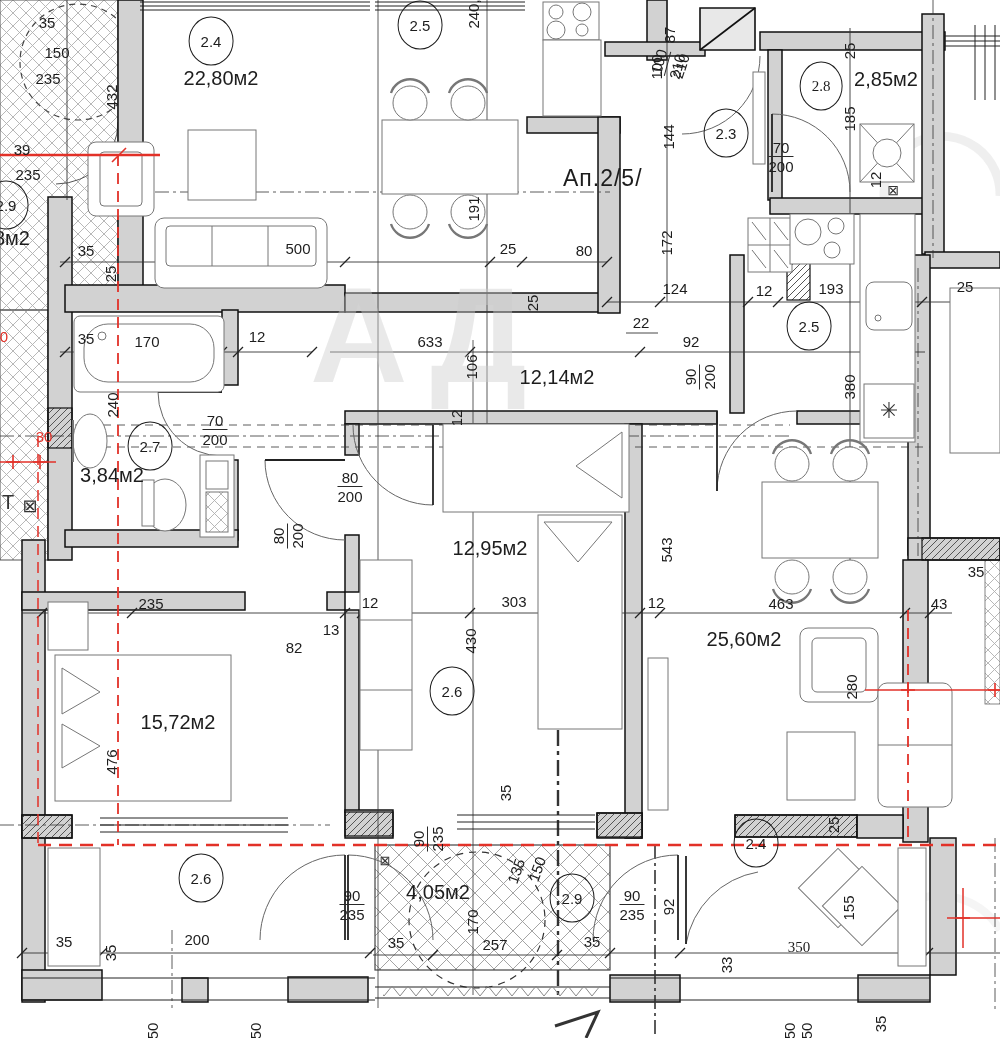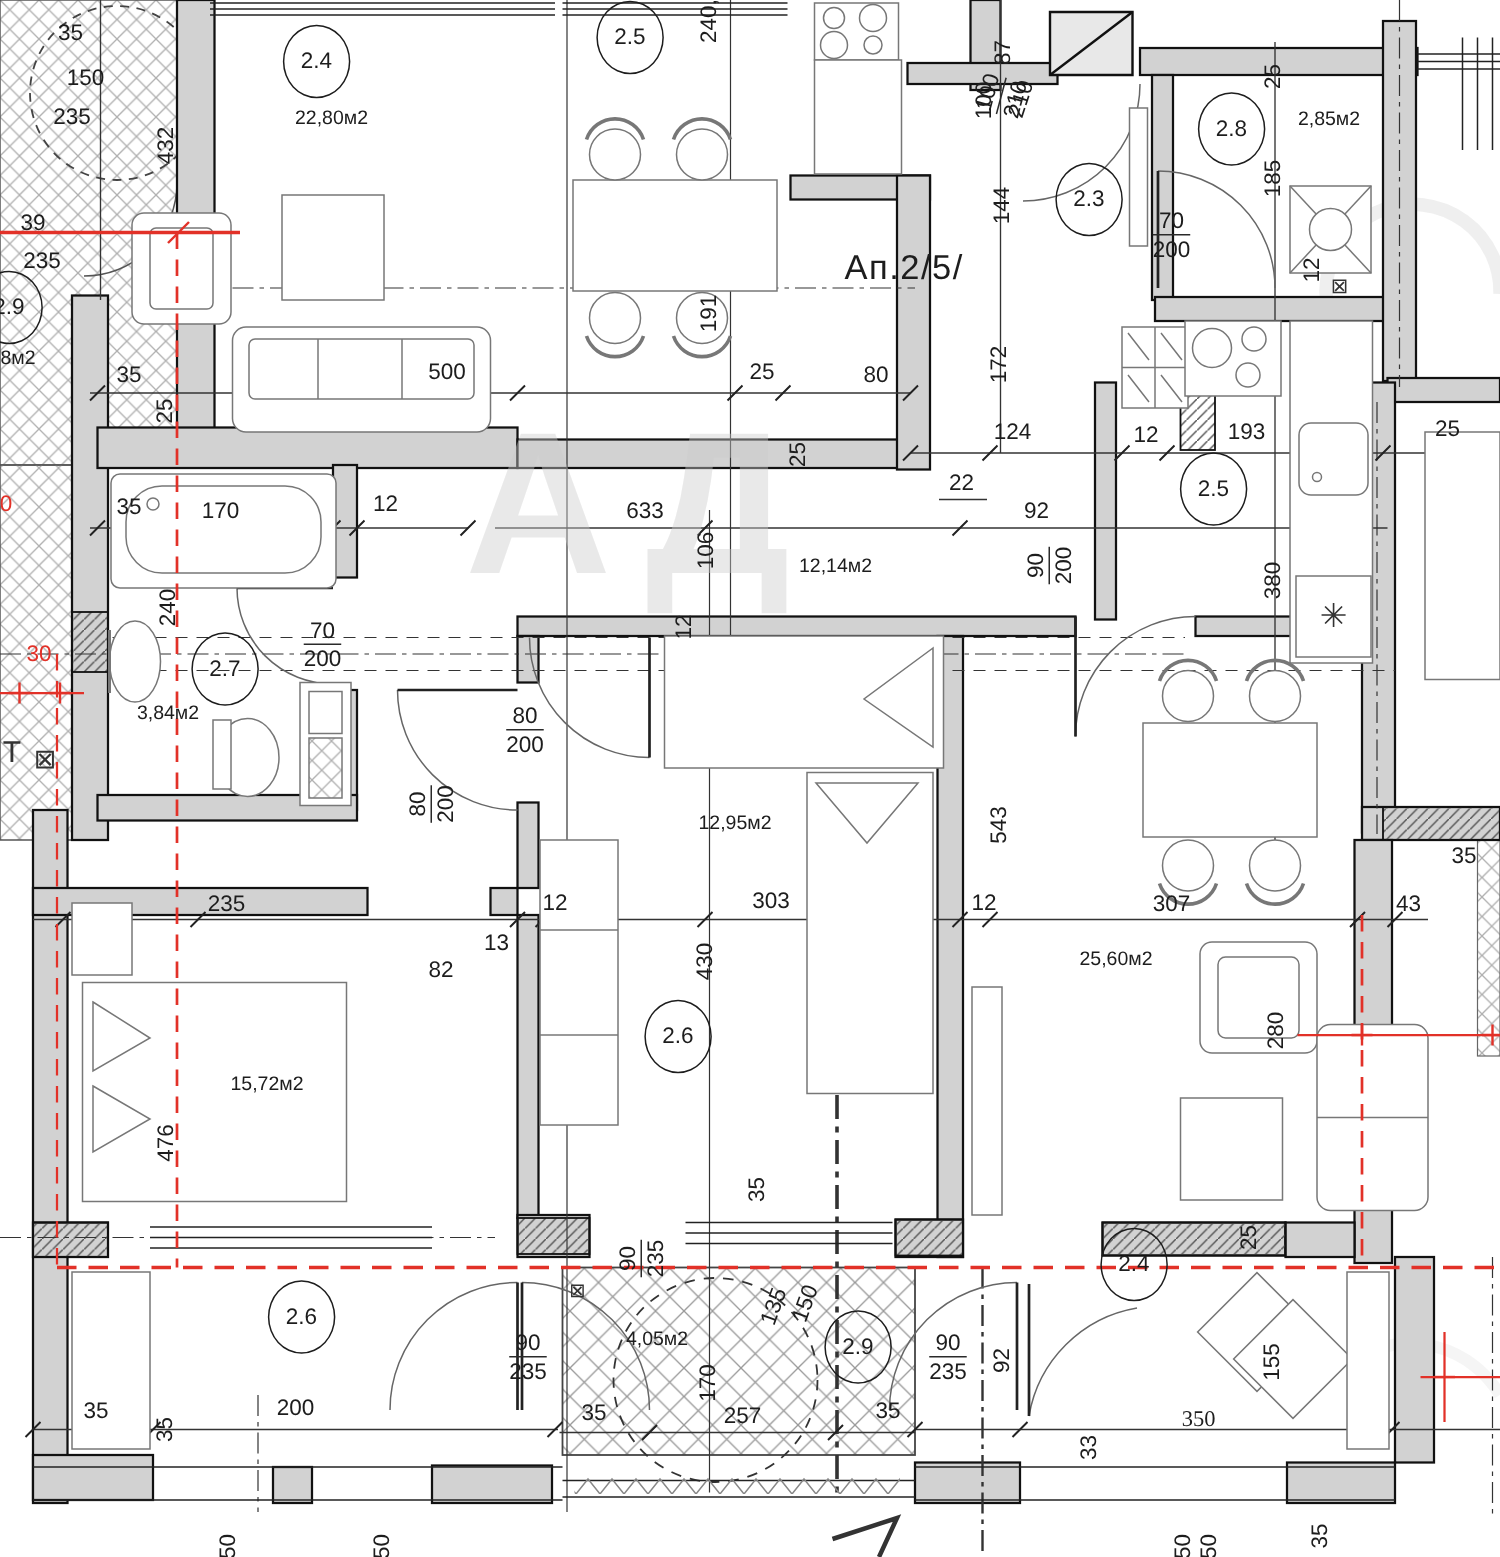--- a/index.html
+++ b/index.html
@@ -3,21 +3,21 @@
 <meta charset="utf-8">
 <style>
   html,body{margin:0;padding:0;background:#fff;}
   #stage{position:relative;width:1000px;height:1038px;overflow:hidden;background:#fff;
          font-family:"Liberation Sans",sans-serif;}
   #drawing{position:absolute;left:0;top:0;}
   #labels{position:absolute;left:0;top:0;width:100%;height:100%;}
   .lbl{position:absolute;white-space:nowrap;color:#1d1d1d;font-size:15px;line-height:1;}
   .dim{font-size:15px;}
   .red{color:#e23128;}
-  .area{font-size:13px;}
+  .area{font-size:20px;}
   .room{border:1.7px solid #1d1d1d;border-radius:50%;padding:16px 11px;font-size:15px;background:transparent;}
   .door{text-align:center;font-size:15px;}
   .door .den{display:block;border-top:1.3px solid #2a2a2a;padding-top:2px;margin-top:1px;}
   .apt{font-size:23px;letter-spacing:1px;}
   .sym{color:#333;}
   .watermark{position:absolute;font-size:135px;font-weight:bold;color:#cdcdcd;opacity:.42;
              letter-spacing:18px;pointer-events:none;}
 </style>
 </head>
 <body>
@@ -308,21 +308,21 @@
     <path d="M 555,1026 L 598,1012 L 586,1038"></path>
   </g>
 </svg>
 
 <div id="labels">
   <div class="lbl apt" id="apt-label" style="left:563px;top:167px;">Ап.2/5/</div>
   <div class="watermark" style="left:310px;top:258px;">АД</div>
 <div class="lbl room" style="position: absolute; left: 211px; top: 41px; transform: translate(-50%, -50%);">2.4</div>
       <div class="lbl room" style="position: absolute; left: 420px; top: 25px; transform: translate(-50%, -50%);">2.5</div>
       <div class="lbl room" style="position: absolute; left: 726px; top: 133px; transform: translate(-50%, -50%);">2.3</div>
-      <div class="lbl room" style="position: absolute; left: 821px; top: 86px; transform: translate(-50%, -50%);">2.8</div>
+      <div class="lbl room" style="position: absolute; left: 821px; top: 86px; transform: translate(-50%, -50%); font-family: Liberation Serif, serif;">2.8</div>
       <div class="lbl room" style="position: absolute; left: 6px; top: 205px; transform: translate(-50%, -50%);">2.9</div>
       <div class="lbl room" style="position: absolute; left: 150px; top: 446px; transform: translate(-50%, -50%);">2.7</div>
       <div class="lbl room" style="position: absolute; left: 809px; top: 326px; transform: translate(-50%, -50%);">2.5</div>
       <div class="lbl room" style="position: absolute; left: 452px; top: 691px; transform: translate(-50%, -50%);">2.6</div>
       <div class="lbl room" style="position: absolute; left: 201px; top: 878px; transform: translate(-50%, -50%);">2.6</div>
       <div class="lbl room" style="position: absolute; left: 572px; top: 898px; transform: translate(-50%, -50%);">2.9</div>
       <div class="lbl room" style="position: absolute; left: 756px; top: 843px; transform: translate(-50%, -50%);">2.4</div>
       <div class="lbl area" style="position: absolute; left: 221px; top: 78px; transform: translate(-50%, -50%);">22,80м2</div>
       <div class="lbl area" style="position: absolute; left: 886px; top: 79px; transform: translate(-50%, -50%);">2,85м2</div>
       <div class="lbl area" style="position: absolute; left: 557px; top: 377px; transform: translate(-50%, -50%);">12,14м2</div>
@@ -362,29 +362,29 @@
       <div class="lbl dim" style="position: absolute; left: 430px; top: 341px; transform: translate(-50%, -50%);">633</div>
       <div class="lbl dim" style="position: absolute; left: 471px; top: 367px; transform: translate(-50%, -50%) rotate(-90deg);">106</div>
       <div class="lbl dim" style="position: absolute; left: 86px; top: 338px; transform: translate(-50%, -50%);">35</div>
       <div class="lbl dim" style="position: absolute; left: 147px; top: 341px; transform: translate(-50%, -50%);">170</div>
       <div class="lbl dim" style="position: absolute; left: 257px; top: 336px; transform: translate(-50%, -50%);">12</div>
       <div class="lbl dim" style="position: absolute; left: 112px; top: 405px; transform: translate(-50%, -50%) rotate(-90deg);">240</div>
       <div class="lbl dim" style="position: absolute; left: 849px; top: 387px; transform: translate(-50%, -50%) rotate(-90deg);">380</div>
       <div class="lbl dim" style="position: absolute; left: 532px; top: 303px; transform: translate(-50%, -50%) rotate(-90deg);">25</div>
       <div class="lbl dim" style="position: absolute; left: 456px; top: 418px; transform: translate(-50%, -50%) rotate(-90deg);">12</div>
       <div class="lbl dim" style="position: absolute; left: 666px; top: 550px; transform: translate(-50%, -50%) rotate(-90deg);">543</div>
-      <div class="lbl dim red" style="position: absolute; left: 26px; top: 436px; transform: translate(-50%, -50%);">30</div>
+      <div class="lbl dim red" style="position: absolute; left: 26px; top: 436px; transform: translate(-50%, -50%); padding-left: 36px;">30</div>
       <div class="lbl dim red" style="position: absolute; left: 4px; top: 336px; transform: translate(-50%, -50%);">0</div>
       <div class="lbl dim" style="position: absolute; left: 151px; top: 603px; transform: translate(-50%, -50%);">235</div>
       <div class="lbl dim" style="position: absolute; left: 294px; top: 604px; transform: translate(-50%, -50%); margin-top: 43px;">82</div>
       <div class="lbl dim" style="position: absolute; left: 331px; top: 629px; transform: translate(-50%, -50%);">13</div>
       <div class="lbl dim" style="position: absolute; left: 370px; top: 602px; transform: translate(-50%, -50%);">12</div>
       <div class="lbl dim" style="position: absolute; left: 514px; top: 601px; transform: translate(-50%, -50%);">303</div>
       <div class="lbl dim" style="position: absolute; left: 656px; top: 602px; transform: translate(-50%, -50%);">12</div>
-      <div class="lbl dim" style="position: absolute; left: 781px; top: 603px; transform: translate(-50%, -50%);">307</div>
+      <div class="lbl dim" style="position: absolute; left: 781px; top: 603px; transform: translate(-50%, -50%);">463</div>
       <div class="lbl dim" style="position: absolute; left: 939px; top: 603px; transform: translate(-50%, -50%);">43</div>
       <div class="lbl dim" style="position: absolute; left: 976px; top: 571px; transform: translate(-50%, -50%);">35</div>
       <div class="lbl dim" style="position: absolute; left: 470px; top: 641px; transform: translate(-50%, -50%) rotate(-90deg);">430</div>
       <div class="lbl dim" style="position: absolute; left: 111px; top: 762px; transform: translate(-50%, -50%) rotate(-90deg);">476</div>
       <div class="lbl dim" style="position: absolute; left: 851px; top: 687px; transform: translate(-50%, -50%) rotate(-90deg);">280</div>
       <div class="lbl dim" style="position: absolute; left: 833px; top: 825px; transform: translate(-50%, -50%) rotate(-90deg);">25</div>
       <div class="lbl dim" style="position: absolute; left: 505px; top: 793px; transform: translate(-50%, -50%) rotate(-90deg);">35</div>
       <div class="lbl dim" style="position: absolute; left: 64px; top: 941px; transform: translate(-50%, -50%);">35</div>
       <div class="lbl dim" style="position: absolute; left: 197px; top: 939px; transform: translate(-50%, -50%);">200</div>
       <div class="lbl dim" style="position: absolute; left: 110px; top: 953px; transform: translate(-50%, -50%) rotate(-90deg);">35</div>

